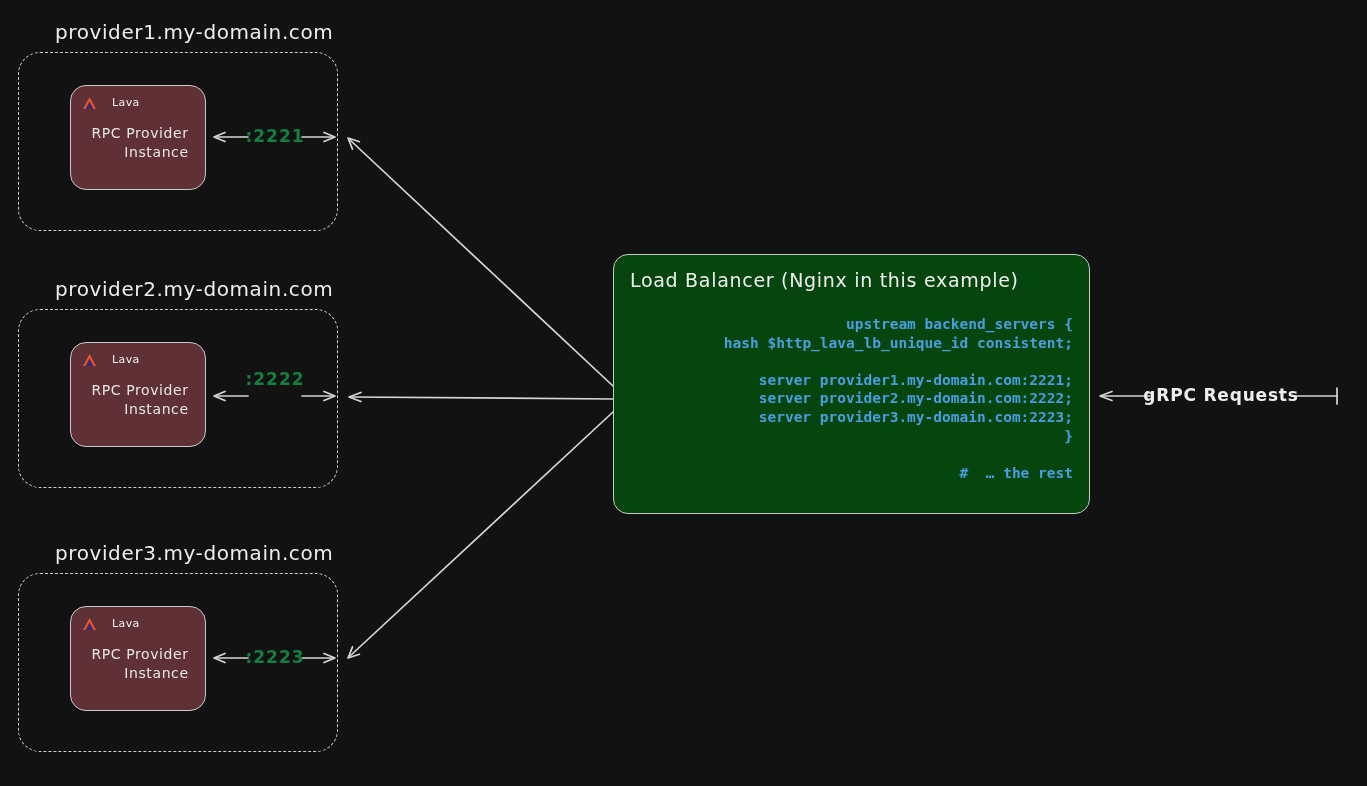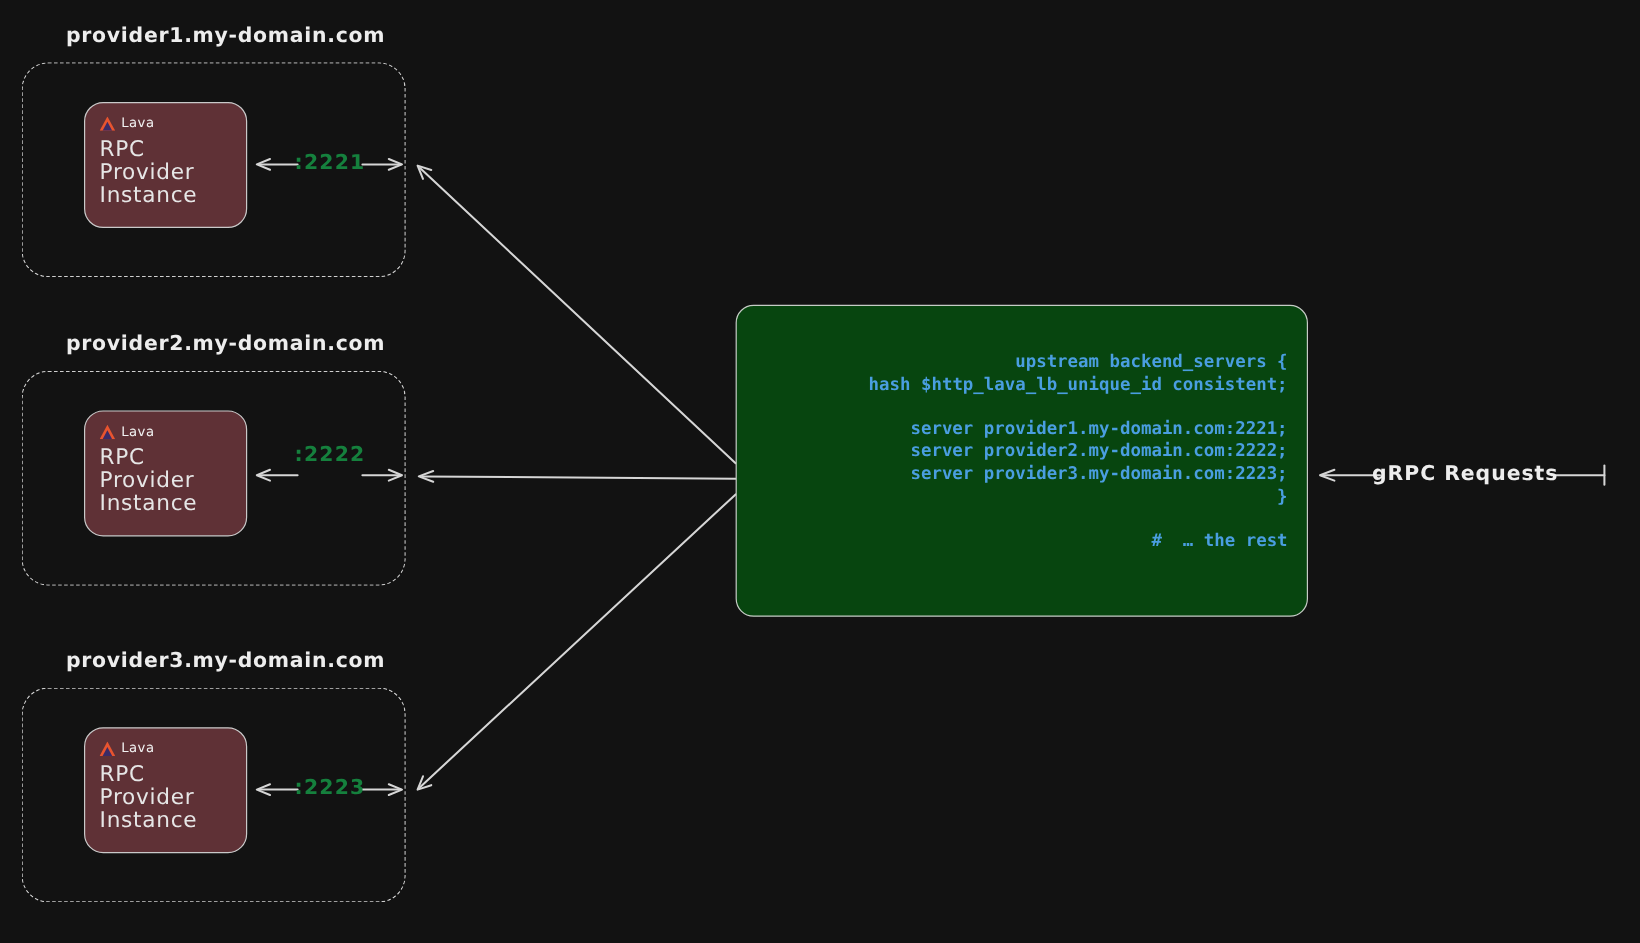--- a/index.html
+++ b/index.html
@@ -2,31 +2,31 @@
 <html><head>
 <meta charset="utf-8">
 <style>
   html,body{margin:0;padding:0;background:#121212;}
   body{font-family:"DejaVu Sans", sans-serif;}
   .canvas{position:relative;width:1367px;height:786px;background:#121212;overflow:hidden;}
   svg.wires{position:absolute;left:0;top:0;pointer-events:none;}
   .wire{stroke:#d6d6d6;stroke-width:1.7;fill:none;stroke-linecap:round;stroke-linejoin:round;}
 
   .provider-group{position:absolute;left:18px;width:320px;}
-  .provider-title{position:absolute;left:37px;top:-32px;color:#ededed;font-size:17px;
-    letter-spacing:0.6px;white-space:nowrap;font-weight:bold;}
+  .provider-title{position:absolute;left:37px;top:-32px;color:#ededed;font-size:20px;
+    letter-spacing:0.6px;white-space:nowrap;font-weight:normal;}
   .provider-box{position:absolute;left:0;top:0;width:320px;height:179px;
     border:1.7px dashed #cfcfcf;border-radius:22px;box-sizing:border-box;}
   .rpc-card{position:absolute;left:52px;top:33px;width:136px;height:105px;
     background:#5f3136;border:1.4px solid #c9c9c9;border-radius:16px;box-sizing:border-box;
     display:flex;flex-direction:column;padding:10px 8px 12px 12px;}
-  .lava-row{display:flex;align-items:center;gap:5px;}
+  .lava-row{display:flex;align-items:center;gap:16px;}
   .lava-text{color:#f1f1f1;font-size:11px;letter-spacing:0.4px;}
   .rpc-label{flex:1;display:flex;align-items:center;justify-content:center;
-    color:#e6e6e6;font-size:18px;line-height:19px;text-align:left;white-space:pre-line;
+    color:#e6e6e6;font-size:14px;line-height:19px;text-align:right;white-space:pre-line;
     letter-spacing:0.6px;}
   .port-label{position:absolute;transform:translate(-50%,-50%);color:#15803d;font-size:17px;
     letter-spacing:1px;white-space:nowrap;font-weight:bold;}
 
   .lb-card{position:absolute;left:613px;top:254px;width:477px;height:260px;
     background:#07450f;border:1.4px solid #c6ccc6;border-radius:15px;box-sizing:border-box;
     padding:14px 16px;}
   .lb-title{color:#efefef;font-size:19px;letter-spacing:0.7px;white-space:nowrap;}
   .lb-code{margin-top:24px;color:#4a9ee0;font-family:"DejaVu Sans Mono", monospace;
     font-weight:bold;font-size:14.5px;line-height:18.6px;white-space:pre;text-align:right;}
@@ -130,20 +130,21 @@
         </svg>
         <span class="lava-text">Lava</span>
       </div>
       <div class="rpc-label">RPC Provider
 Instance</div>
     </div>
   </div>
   <div class="port-label" style="left:275px;top:657px;">:2223</div>
 
   <div class="lb-card">
+    <div class="lb-title">Load Balancer (Nginx in this example)</div>
     <div class="lb-code">upstream backend_servers {
     hash $http_lava_lb_unique_id consistent;
 
     server provider1.my-domain.com:2221;
     server provider2.my-domain.com:2222;
     server provider3.my-domain.com:2223;
 }
 
 #  … the rest</div>
   </div>

